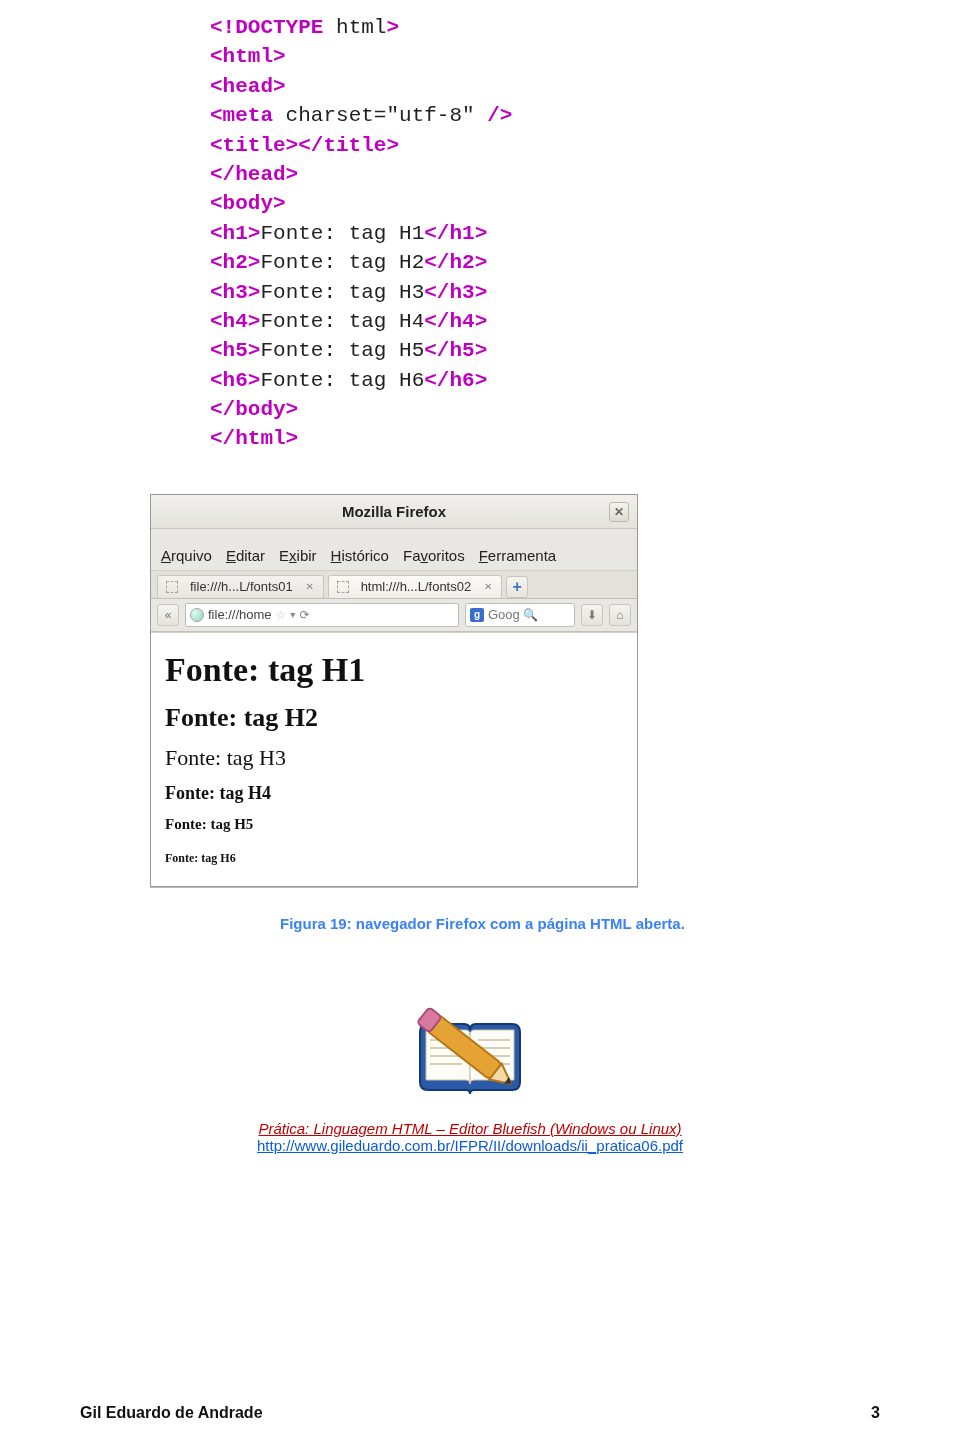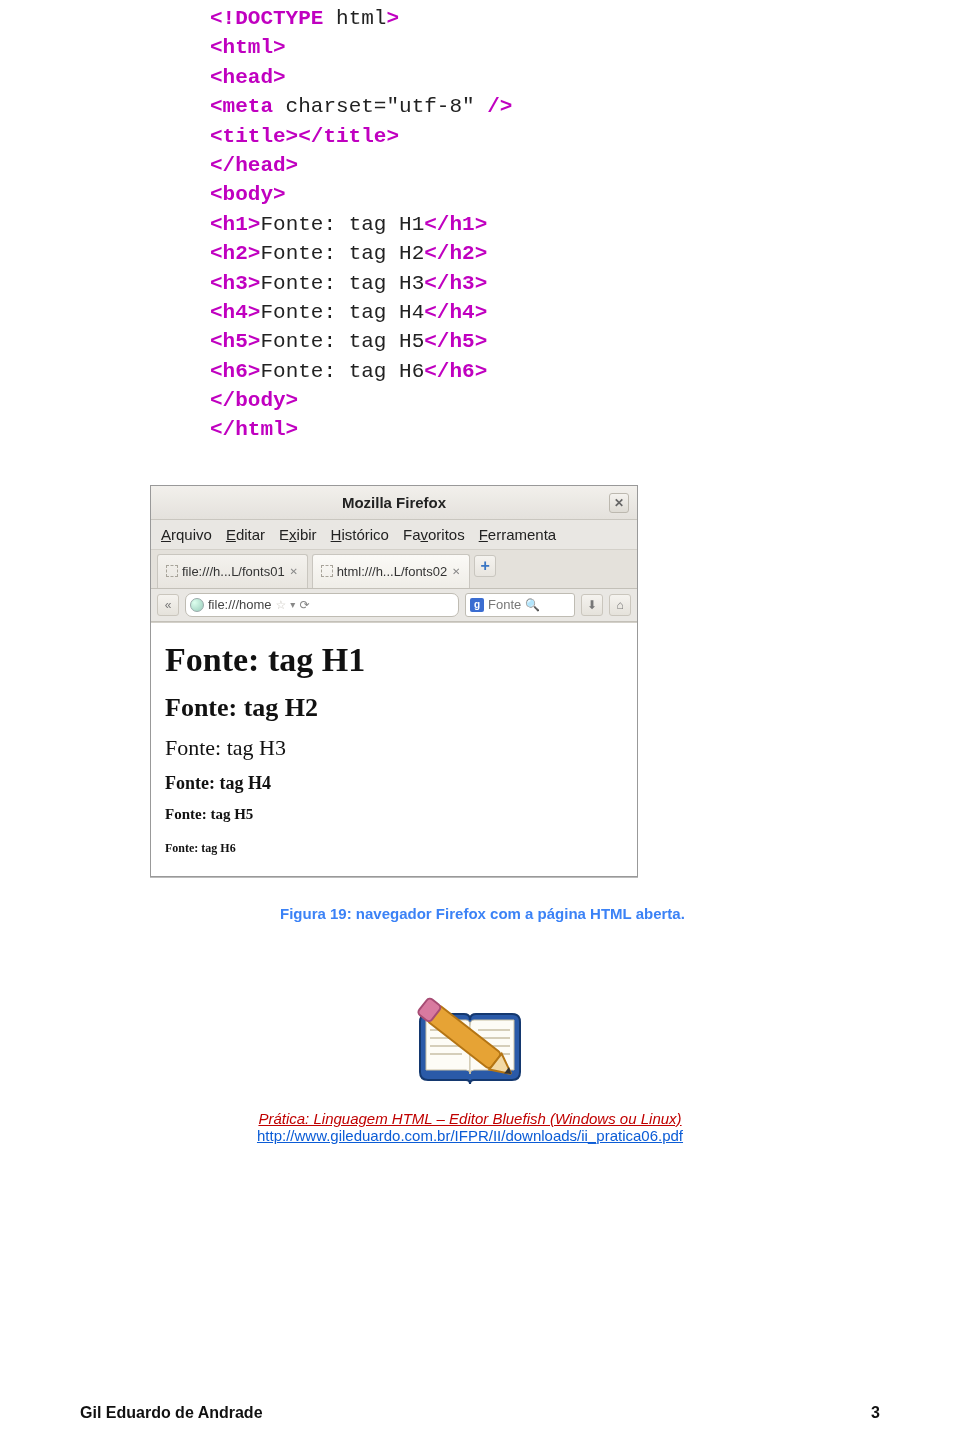--- a/index.html
+++ b/index.html
@@ -1,35 +1,35 @@
 <!DOCTYPE html>
 <html><head>
 <meta charset="utf-8">
 <style>
   * { box-sizing: border-box; margin: 0; padding: 0; }
   body { width: 960px; height: 1444px; background: #fff; font-family: Arial, sans-serif; position: relative; }
   .page { padding: 0 100px 0 80px; }
-  .code-block { font-family: "Courier New", monospace; font-size: 21px; line-height: 1.4; margin-left: 130px; margin-top: 4px; white-space: pre; }
+  .code-block { font-family: "Courier New", monospace; font-size: 21px; line-height: 1.4; margin-left: 130px; margin-top: 13px; white-space: pre; }
   .code-block .tag { color: #c000c0; font-weight: bold; }
   .code-block .txt { color: #222; }
 
   .browser { margin: 40px 0 0 70px; width: 488px; border: 1px solid #999; background: #e9e7e3; box-shadow: 0 1px 0 #bbb; }
   .titlebar { background: linear-gradient(#f2f0ec,#e4e1dc); height: 34px; display: flex; align-items: center; justify-content: center; position: relative; border-bottom: 1px solid #c9c6bf; font-size: 15px; font-weight: bold; color: #222; }
   .titlebar .close { position: absolute; right: 8px; top: 7px; width: 20px; height: 20px; border-radius: 3px; background: linear-gradient(#f5f3ef,#dedbd4); border:1px solid #bcb8af; display:flex; align-items:center; justify-content:center; font-size:12px; color:#666; cursor:pointer; }
-  .menubar { display:flex; gap: 14px; padding: 6px 10px; font-size: 15px; color:#222; background:#e9e7e3; border-bottom:1px solid #d3d0c9; }
+  .menubar { display:flex; gap: 14px; padding: 6px 10px; font-size: 15px; color:#222; background:#e9e7e3; border-bottom:1px solid #d3d0c9;margin-top:12px; }
   .menubar span u { text-decoration: underline; }
   .tabbar { display:flex; gap:4px; padding:4px 6px 0 6px; background:#e4e1db; border-bottom:1px solid #c3c0b8; }
-  .tab { display:flex; align-items:center; gap:4px; background:linear-gradient(#f4f2ee,#e8e5df); border:1px solid #c9c6bf; border-bottom:none; border-radius:3px 3px 0 0; padding:9px 8px; font-size:13px; color:#333; }
+  .tab { display:flex; align-items:center; gap:12px; background:linear-gradient(#f4f2ee,#e8e5df); border:1px solid #c9c6bf; border-bottom:none; border-radius:3px 3px 0 0; padding:3px 8px; font-size:13px; color:#333; }
   .tab.active { background:linear-gradient(#fbfaf7,#efede7); }
   .tab .ticon { width:12px; height:12px; border:1px dashed #a8a49a; }
   .tab .tx { width:10px; height:10px; color:#888; font-size:10px; display:flex;align-items:center;justify-content:center; }
   .newtab { width:22px; height:22px; display:flex; align-items:center; justify-content:center; color:#3a76c4; font-weight:bold; font-size:16px; border:1px solid #c9c6bf; border-radius:3px; background:linear-gradient(#f5f3ef,#e8e5df); margin-top:1px;}
   .navbar { display:flex; align-items:center; gap:6px; padding:4px 6px; background:#e9e7e3; border-bottom:1px solid #c3c0b8; }
   .nbtn { width:22px; height:22px; border-radius:3px; border:1px solid #cac6bd; background:linear-gradient(#f5f3ef,#e5e2db); display:flex;align-items:center;justify-content:center; font-size:12px; color:#777;}
-  .urlbox { flex:1; display:flex; align-items:center; gap:4px; background:#fff; border:1px solid #bfbcb3; border-radius:7px; padding:2px 4px; height:24px; font-size:13px; color:#444; }
+  .urlbox { flex:1; display:flex; align-items:center; gap:4px; background:#fff; border:1px solid #bfbcb3; border-radius:2px; padding:2px 4px; height:24px; font-size:13px; color:#444; }
   .urlbox .globe { width:14px; height:14px; border-radius:50%; border:1px solid #9aa; background:radial-gradient(circle at 30% 30%,#dfe,#9cb); }
   .urlbox .star { color:#c9c6bf; font-size:12px; }
   .urlbox .drop { color:#888; font-size:10px; }
   .urlbox .reload { color:#888; font-size:12px; }
   .searchbox { width:110px; display:flex; align-items:center; gap:4px; background:#fff; border:1px solid #bfbcb3; border-radius:3px; padding:2px 4px; height:24px; font-size:13px; color:#777; }
   .searchbox .gicon { width:14px; height:14px; background:#3b6dd1; color:#fff; font-size:10px; font-weight:bold; display:flex;align-items:center;justify-content:center; border-radius:2px;}
   .searchbox .mag { color:#3b6dd1; font-size:12px;}
   .viewport { background:#fff; padding:18px 14px 20px 14px; font-family: Georgia, "Times New Roman", serif; color:#111; border-top:1px solid #d3d0c9; }
   .viewport h1 { font-size:34px; font-weight:bold; margin-bottom:14px; }
   .viewport h2 { font-size:26px; font-weight:bold; margin-bottom:12px; }
@@ -88,21 +88,21 @@
       <div class="nbtn">«</div>
       <div class="urlbox">
         <span class="globe"></span>
         <span>file:///home</span>
         <span class="star">☆</span>
         <span class="drop">▾</span>
         <span class="reload">⟳</span>
       </div>
       <div class="searchbox">
         <span class="gicon">g</span>
-        <span>Fonte</span>
+        <span>Goog</span>
         <span class="mag">🔍</span>
       </div>
       <div class="nbtn">⬇</div>
       <div class="nbtn">⌂</div>
     </div>
     <div class="viewport">
       <h1>Fonte: tag H1</h1>
       <h2>Fonte: tag H2</h2>
       <h3>Fonte: tag H3</h3>
       <h4>Fonte: tag H4</h4>

